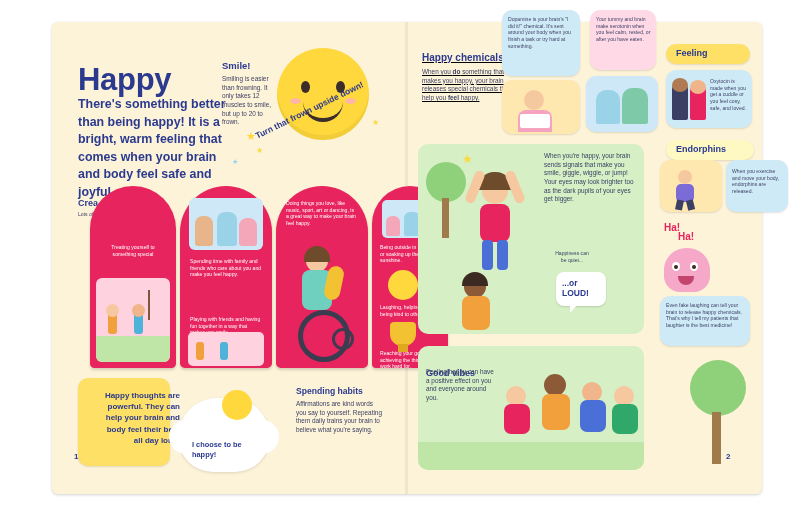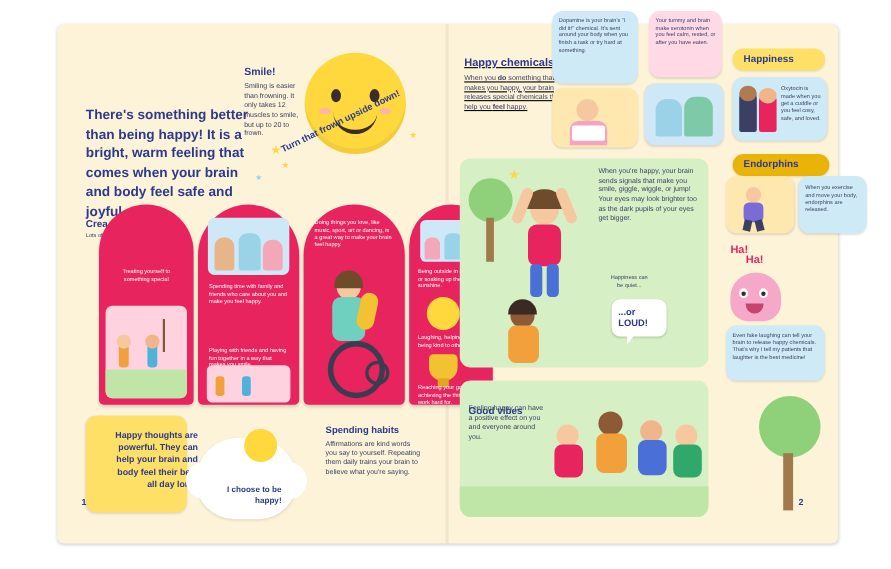--- a/index.html
+++ b/index.html
@@ -52,20 +52,23 @@
   .tiny-img{position:absolute;border-radius:5px;overflow:hidden;}
 </style>
 </head>
 <body>
 
 <div class="page">
 
   <div class="spread"></div>
   <div class="spine"></div>
 
+  <div class="t" style="left:78px;top:62px;width:180px;">
+    <h1 class="title">Happy</h1>
+  </div>
   <div class="t lede" style="left:78px;top:96px;width:152px;">There's something better than being happy! It is a bright, warm feeling that comes when your brain and body feel safe and joyful.</div>
 
   <div class="t" style="left:222px;top:60px;width:58px;">
     <div class="hd" style="font-size:9.5px;">Smile!</div>
     <div class="body-s" style="margin-top:4px;">Smiling is easier than frowning. It only takes 12 muscles to smile, but up to 20 to frown.</div>
   </div>
 
   <div class="smiley">
     <div class="eye l"></div>
     <div class="eye r"></div>
@@ -135,21 +138,21 @@
     <div style="position:absolute;left:26px;top:158px;width:10px;height:8px;background:#e0a81f;"></div>
     <div class="t body-xs" style="left:8px;top:164px;width:58px;color:#fff;">Reaching your goals and achieving the things you work hard for.</div>
   </div>
 
   <div class="blk rnd shadow" style="left:78px;top:378px;width:92px;height:88px;background:#ffe066;">
     <div class="t" style="left:24px;top:12px;width:78px;color:#2b3a8f;font-size:8px;font-weight:bold;line-height:1.4;text-align:right;">Happy thoughts are powerful. They can help your brain and body feel their best all day long.</div>
   </div>
 
   <div class="cloudbox">
     <div style="position:absolute;left:44px;top:-8px;width:30px;height:30px;background:#ffd83d;border-radius:50%;"></div>
-    <div class="t" style="left:14px;top:42px;width:64px;text-align:right;color:#2b3a8f;font-size:7.4px;font-weight:bold;line-height:1.35;z-index:2;">I choose to be happy!</div>
+    <div class="t" style="left:14px;top:42px;width:64px;text-align:left;color:#2b3a8f;font-size:7.4px;font-weight:bold;line-height:1.35;z-index:2;">I choose to be happy!</div>
   </div>
 
   <div class="t" style="left:296px;top:386px;width:86px;">
     <div class="hd" style="font-size:8.6px;">Spending habits</div>
     <div class="body-s" style="margin-top:4px;">Affirmations are kind words you say to yourself. Repeating them daily trains your brain to believe what you're saying.</div>
   </div>
 
   <div class="pagenum" style="left:74px;top:452px;">1</div>
 
   <div class="t" style="left:422px;top:52px;width:100px;text-decoration:underline;">
@@ -170,32 +173,32 @@
     <div style="position:absolute;left:22px;top:10px;width:20px;height:20px;background:#f6c8a0;border-radius:50%;"></div>
     <div style="position:absolute;left:16px;top:30px;width:34px;height:22px;background:#f5a3c0;border-radius:8px 8px 0 0;"></div>
     <div style="position:absolute;left:18px;top:34px;width:30px;height:14px;background:#fff;border-radius:2px;"></div>
   </div>
   <div class="blk rnd shadow" style="left:586px;top:76px;width:72px;height:56px;background:#cfe8f7;">
     <div style="position:absolute;left:10px;top:14px;width:24px;height:34px;background:#9ad3e8;border-radius:10px 10px 2px 2px;"></div>
     <div style="position:absolute;left:36px;top:12px;width:26px;height:36px;background:#7ec9a8;border-radius:10px 10px 2px 2px;"></div>
   </div>
 
   <div class="blk rnd shadow" style="left:666px;top:44px;width:84px;height:20px;background:#ffe066;">
-    <div class="t hd" style="left:10px;top:4px;font-size:9px;">Happiness</div>
+    <div class="t hd" style="left:10px;top:4px;font-size:9px;">Feeling</div>
   </div>
   <div class="blk rnd shadow" style="left:666px;top:70px;width:86px;height:58px;background:#cfeaf7;">
     <div class="t body-xs" style="left:62px;top:8px;width:0;"></div>
     <div class="t body-xs" style="left:44px;top:8px;width:38px;">Oxytocin is made when you get a cuddle or you feel cosy, safe, and loved.</div>
     <div style="position:absolute;left:6px;top:12px;width:16px;height:38px;background:#3a3f63;border-radius:7px 7px 2px 2px;"></div>
     <div style="position:absolute;left:6px;top:8px;width:16px;height:14px;background:#b07a52;border-radius:50%;"></div>
     <div style="position:absolute;left:24px;top:14px;width:16px;height:36px;background:#e8245f;border-radius:7px 7px 2px 2px;"></div>
     <div style="position:absolute;left:24px;top:10px;width:16px;height:14px;background:#f0b58a;border-radius:50%;"></div>
   </div>
 
-  <div class="blk rnd shadow" style="left:666px;top:140px;width:88px;height:20px;background:#eab308;">
+  <div class="blk rnd shadow" style="left:666px;top:140px;width:88px;height:20px;background:#fef9c3;">
     <div class="t hd" style="left:10px;top:4px;font-size:9px;">Endorphins</div>
   </div>
   <div class="blk rnd shadow" style="left:726px;top:160px;width:62px;height:52px;background:#cfeaf7;">
     <div class="t body-xs" style="left:6px;top:8px;width:50px;">When you exercise and move your body, endorphins are released.</div>
   </div>
   <div class="blk rnd shadow" style="left:660px;top:160px;width:62px;height:52px;background:#ffe8b0;">
     <div style="position:absolute;left:18px;top:10px;width:14px;height:14px;background:#f6c8a0;border-radius:50%;"></div>
     <div style="position:absolute;left:16px;top:24px;width:18px;height:18px;background:#7b6bd6;border-radius:5px;"></div>
     <div style="position:absolute;left:16px;top:40px;width:7px;height:10px;background:#3a3f63;transform:rotate(12deg);"></div>
     <div style="position:absolute;left:27px;top:40px;width:7px;height:10px;background:#3a3f63;transform:rotate(-14deg);"></div>

